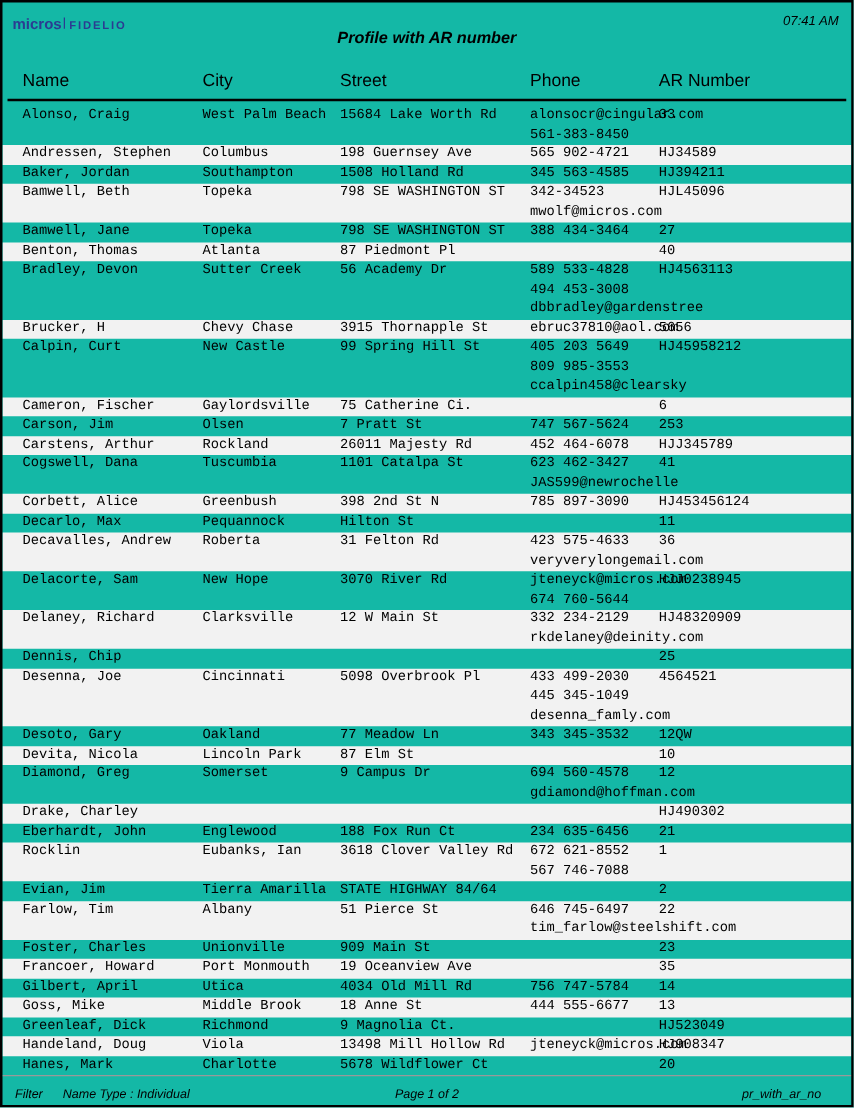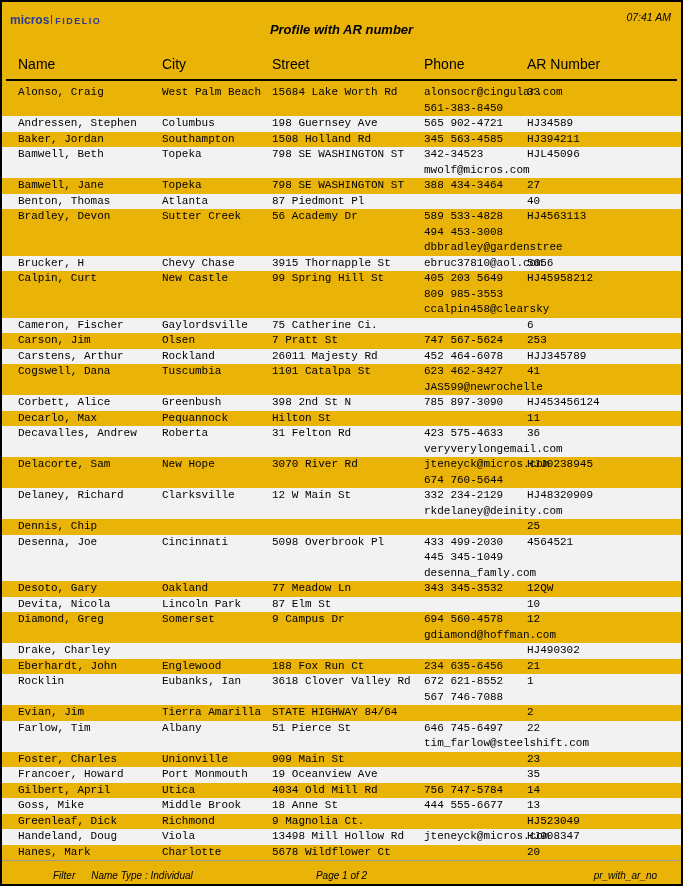--- a/index.html
+++ b/index.html
@@ -1,18 +1,18 @@
 <!DOCTYPE html>
 <html style="--logo-blue: #2b3c92; --alt-row: #f2f2f2;"><head>
 <meta charset="utf-8">
 <style>
   html,body { margin:0; padding:0; background:#fff; }
   .page {
     width:683px; height:886px; box-sizing:border-box;
-    border:2px solid #000; background:#eab308;
+    border:2px solid #000; background:#14b8a6;
     font-family:"Liberation Sans", sans-serif; color:#000;
     display:flex; flex-direction:column; overflow:hidden;
   }
   
   .report-header { flex:0 0 auto; position:relative; height:44px; }
   .logo { position:absolute; left:8px; top:8px; white-space:nowrap; }
   .logo-micros { color:var(--logo-blue); font-weight:bold; font-size:12px; }
   .logo-sep { display:inline-block; width:1px; height:9px; background:var(--logo-blue); margin:0 3px 0 2px; }
   .logo-fidelio { color:var(--logo-blue); font-size:9px; font-weight:bold; letter-spacing:1.5px; }
   .report-title { text-align:center; font-size:13px; font-weight:bold; font-style:italic; padding-top:20px; }
@@ -25,21 +25,21 @@
   }
   .tbody { flex:0 0 auto; padding-top:4px; font-size:11px;font-family:Liberation Mono, monospace; }
   .row { display:grid; grid-template-columns:144px 110px 152px 103px 1fr; padding-left:16px; line-height:15.5px; min-height:15.5px; }
   .row:nth-child(even) { background:var(--alt-row); }
   .cell { white-space:nowrap; overflow:visible; }
   
   .report-footer {
     flex:0 0 auto; margin-top:auto; height:32px; position:relative;
     border-top:1px solid #999; font-size:10px; font-style:italic;
   }
-  .footer-left { position:absolute; left:10px; top:9px;margin-left:41px; }
+  .footer-left { position:absolute; left:10px; top:9px; }
   .filter-label { margin-right:16px; }
   .footer-center { text-align:center; padding-top:9px; }
   .footer-right { position:absolute; right:24px; top:9px; }
 </style>
 </head>
 <body>
 
 <div class="page">
 
   <div class="report-header">

